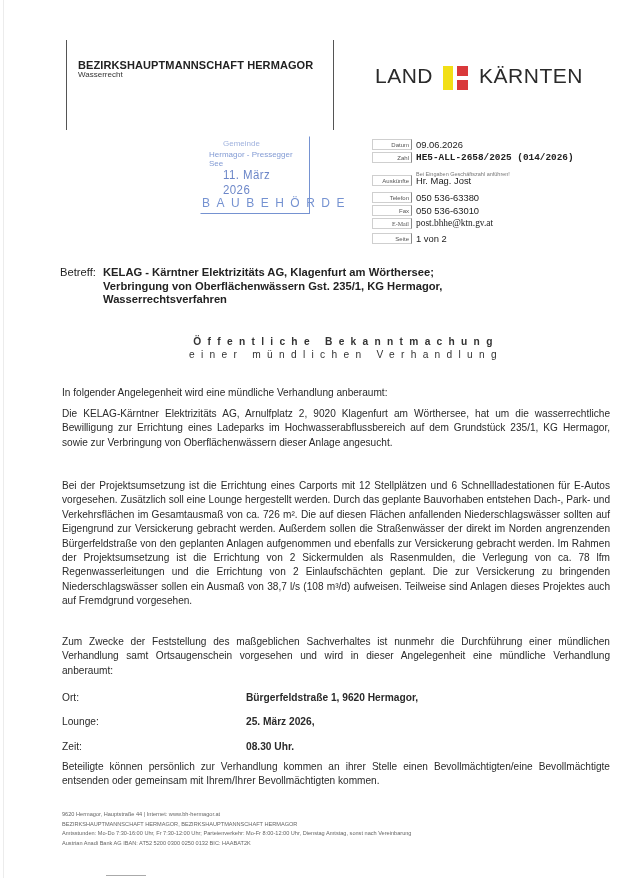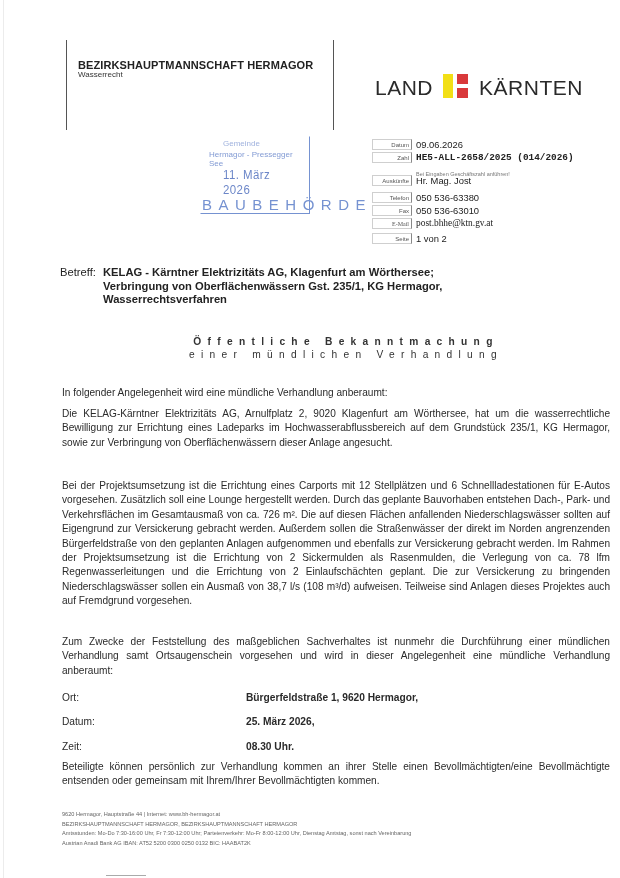--- a/index.html
+++ b/index.html
@@ -1,32 +1,32 @@
 <!DOCTYPE html>
 <html><head>
 <meta charset="utf-8">
 <style>
   html, body { margin: 0; padding: 0; background: #ffffff; }
   body { width: 620px; height: 878px; position: relative; overflow: hidden; font-family: "Liberation Sans", sans-serif; color: #1a1a1a; }
   .page-edge { position: absolute; left: 3px; top: 0; width: 1px; height: 878px; background: #ececec; }
   .hdr-box { position: absolute; left: 66px; top: 40px; width: 266px; height: 90px; border-left: 1px solid #555; border-right: 1px solid #555; }
   .org-name { position: absolute; left: 78px; top: 59px; font-size: 11px; font-weight: bold; letter-spacing: 0.1px; color: #222; }
   .org-dept { position: absolute; left: 78px; top: 70px; font-size: 8px; color: #333; }
-  .logo { position: absolute; left: 375px; top: 70px; height: 30px; display: flex; align-items: flex-end; }
+  .logo { position: absolute; left: 375px; top: 64px; height: 30px; display: flex; align-items: flex-start; }
   .logo-text { font-size: 21px; color: #2a2a2a; letter-spacing: 0.5px; font-weight: normal; }
   .logo-mark { position: relative; width: 26px; height: 28px; margin: 0 10px; }
   .logo-yellow { position: absolute; left: 0; top: 2px; width: 10px; height: 24px; background: #f2df16; }
   .logo-red1 { position: absolute; left: 14px; top: 2px; width: 11px; height: 10px; background: #d9393b; }
   .logo-red2 { position: absolute; left: 14px; top: 16px; width: 11px; height: 10px; background: #d9393b; }
 
   .stamp { position: absolute; left: 200px; top: 136px; width: 108px; height: 76px; border: 1.5px solid #5d7fc9; border-top-color: transparent; border-left-color: transparent; color: #5270b8; opacity: 0.85; }
   .stamp-line1 { position: absolute; left: 22px; top: 2px; font-size: 8px; color: #8fa5d8; }
   .stamp-line2 { position: absolute; left: 8px; top: 13px; font-size: 8px; color: #6c89cc; }
   .stamp-date { position: absolute; left: 22px; top: 30px; font-size: 13.5px; color: #5372bf; transform: scaleX(0.85); transform-origin: left; letter-spacing: 0.5px; }
-  .stamp-auth { position: absolute; left: 1px; top: 59px; font-size: 15px; color: #5d7fc9; letter-spacing: 6.5px; }
+  .stamp-auth { position: absolute; left: 1px; top: 59px; font-size: 12px; color: #5d7fc9; letter-spacing: 6.5px; }
 
   .meta { position: absolute; left: 372px; top: 138px; }
   .meta-row { position: absolute; left: 0; height: 12px; display: flex; align-items: center; white-space: nowrap; }
   .meta-label { width: 40px; height: 11px; border: 1px solid #cfcfcf; border-right: 1px solid #888; font-size: 6px; color: #555; text-align: right; padding-right: 2px; box-sizing: border-box; line-height: 10px; }
   .meta-value { margin-left: 4px; font-size: 9.4px; color: #222; }
   .meta-value.bold { font-weight: bold; font-family: Liberation Mono, monospace; }
   .meta-note { position: absolute; left: 44px; top: 33px; font-size: 5.5px; color: #777; white-space: nowrap; }
 
   .betreff { position: absolute; left: 60px; top: 266px; font-size: 11.2px; color: #222; line-height: 13.5px; }
   .betreff-label { position: absolute; left: 0; top: 0; }
@@ -126,21 +126,21 @@
 <div class="para p0">In folgender Angelegenheit wird eine mündliche Verhandlung anberaumt:</div>
 <div class="para p1">Die KELAG-Kärntner Elektrizitäts AG, Arnulfplatz 2, 9020 Klagenfurt am Wörthersee, hat um die wasserrechtliche Bewilligung zur Errichtung eines Ladeparks im Hochwasserabflussbereich auf dem Grundstück 235/1, KG Hermagor, sowie zur Verbringung von Oberflächenwässern dieser Anlage angesucht.</div>
 <div class="para p2">Bei der Projektsumsetzung ist die Errichtung eines Carports mit 12 Stellplätzen und 6 Schnellladestationen für E-Autos vorgesehen. Zusätzlich soll eine Lounge hergestellt werden. Durch das geplante Bauvorhaben entstehen Dach-, Park- und Verkehrsflächen im Gesamtausmaß von ca. 726 m². Die auf diesen Flächen anfallenden Niederschlagswässer sollten auf Eigengrund zur Versickerung gebracht werden. Außerdem sollen die Straßenwässer der direkt im Norden angrenzenden Bürgerfeldstraße von den geplanten Anlagen aufgenommen und ebenfalls zur Versickerung gebracht werden. Im Rahmen der Projektsumsetzung ist die Errichtung von 2 Sickermulden als Rasenmulden, die Verlegung von ca. 78 lfm Regenwasserleitungen und die Errichtung von 2 Einlaufschächten geplant. Die zur Versickerung zu bringenden Niederschlagswässer sollen ein Ausmaß von 38,7 l/s (108 m³/d) aufweisen. Teilweise sind Anlagen dieses Projektes auch auf Fremdgrund vorgesehen.</div>
 <div class="para p3">Zum Zwecke der Feststellung des maßgeblichen Sachverhaltes ist nunmehr die Durchführung einer mündlichen Verhandlung samt Ortsaugenschein vorgesehen und wird in dieser Angelegenheit eine mündliche Verhandlung anberaumt:</div>
 
 <div class="fact f1">
   <span class="fact-label">Ort:</span>
   <span class="fact-value">Bürgerfeldstraße 1, 9620 Hermagor,</span>
 </div>
 <div class="fact f2">
-  <span class="fact-label">Datum:</span>
+  <span class="fact-label">Lounge:</span>
   <span class="fact-value">25. März 2026,</span>
 </div>
 <div class="fact f3">
   <span class="fact-label">Zeit:</span>
   <span class="fact-value">08.30 Uhr.</span>
 </div>
 
 <div class="para p4">Beteiligte können persönlich zur Verhandlung kommen an ihrer Stelle einen Bevollmächtigten/eine Bevollmächtigte entsenden oder gemeinsam mit Ihrem/Ihrer Bevollmächtigten kommen.</div>
 
 <div class="footer">

